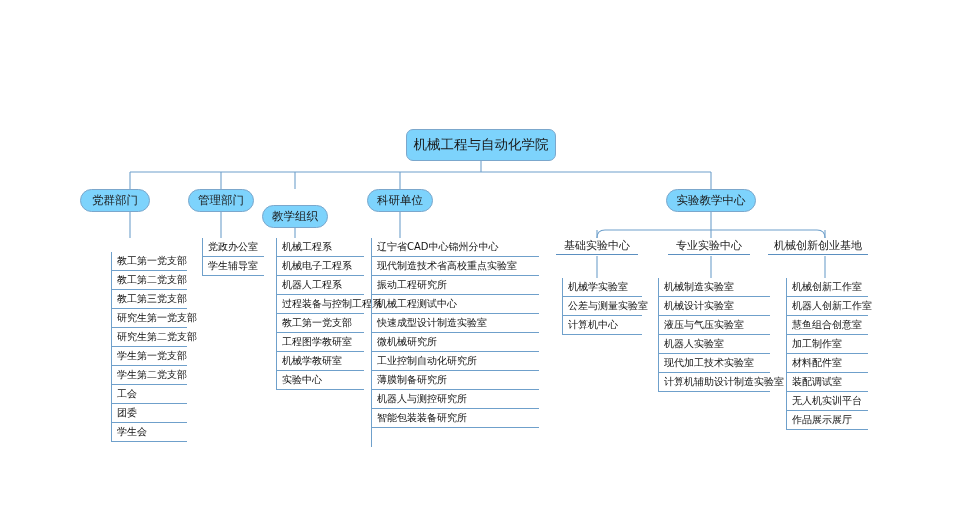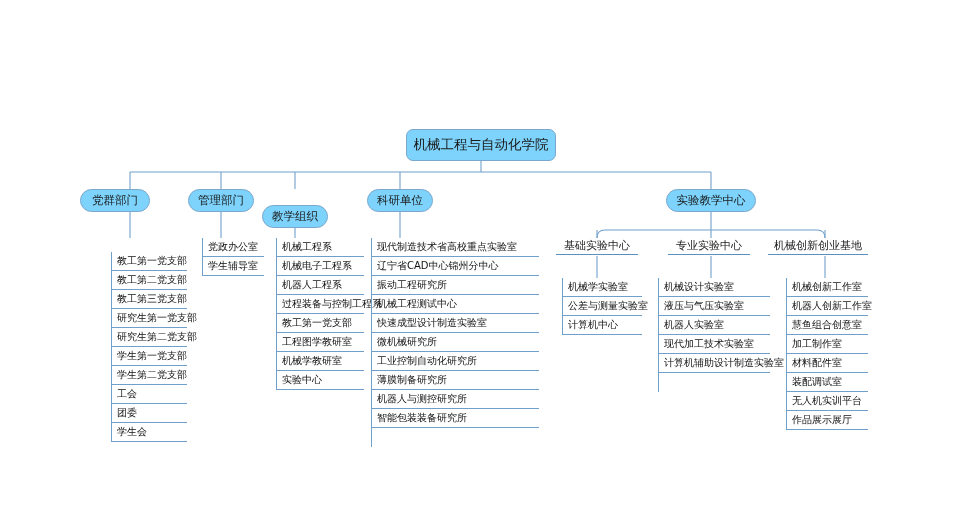--- a/index.html
+++ b/index.html
@@ -121,41 +121,42 @@
     <div class="leaf">机器人工程系</div>
     <div class="leaf">过程装备与控制工程系</div>
     <div class="leaf">教工第一党支部</div>
     <div class="leaf">工程图学教研室</div>
     <div class="leaf">机械学教研室</div>
     <div class="leaf">实验中心</div>
   </div>
 
   <div class="leaf-col" style="left:371px;top:238px;width:168px;">
     <div class="spine" style="height:209px;"></div>
+    <div class="leaf">辽宁省CAD中心锦州分中心</div>
     <div class="leaf">现代制造技术省高校重点实验室</div>
-    <div class="leaf">辽宁省CAD中心锦州分中心</div>
     <div class="leaf">振动工程研究所</div>
     <div class="leaf">机械工程测试中心</div>
     <div class="leaf">快速成型设计制造实验室</div>
     <div class="leaf">微机械研究所</div>
     <div class="leaf">工业控制自动化研究所</div>
     <div class="leaf">薄膜制备研究所</div>
     <div class="leaf">机器人与测控研究所</div>
     <div class="leaf">智能包装装备研究所</div>
   </div>
 
   <div class="leaf-col" style="left:562px;top:278px;width:80px;">
     <div class="spine" style="height:57px;"></div>
     <div class="leaf">机械学实验室</div>
     <div class="leaf">公差与测量实验室</div>
     <div class="leaf">计算机中心</div>
   </div>
 
   <div class="leaf-col" style="left:658px;top:278px;width:112px;">
     <div class="spine" style="height:114px;"></div>
+    <div class="leaf">机械制造实验室</div>
     <div class="leaf">机械设计实验室</div>
     <div class="leaf">液压与气压实验室</div>
     <div class="leaf">机器人实验室</div>
     <div class="leaf">现代加工技术实验室</div>
     <div class="leaf">计算机辅助设计制造实验室</div>
   </div>
 
   <div class="leaf-col" style="left:786px;top:278px;width:82px;">
     <div class="spine" style="height:152px;"></div>
     <div class="leaf">机械创新工作室</div>

